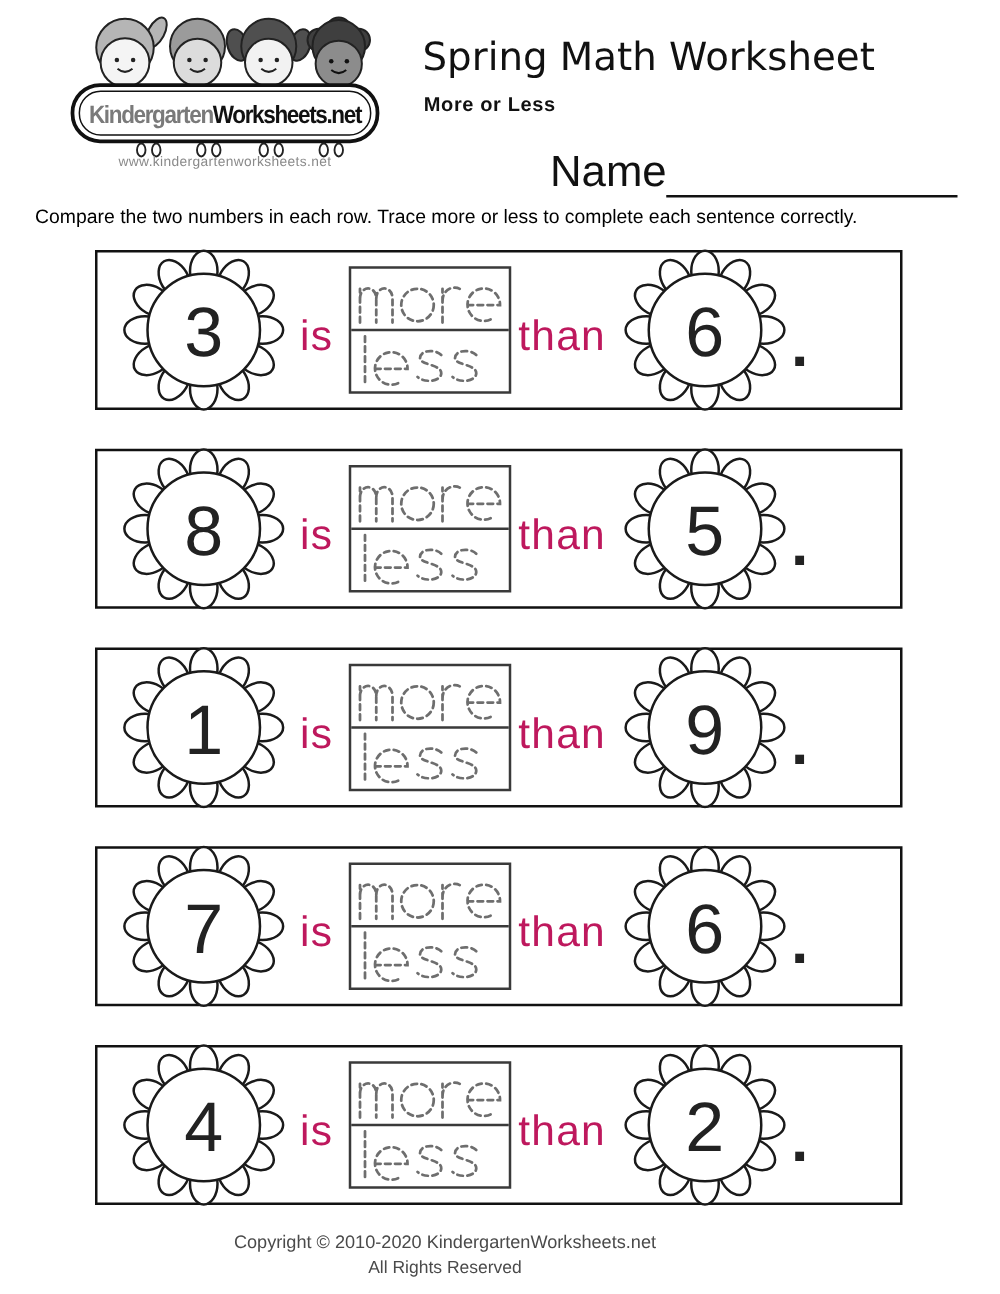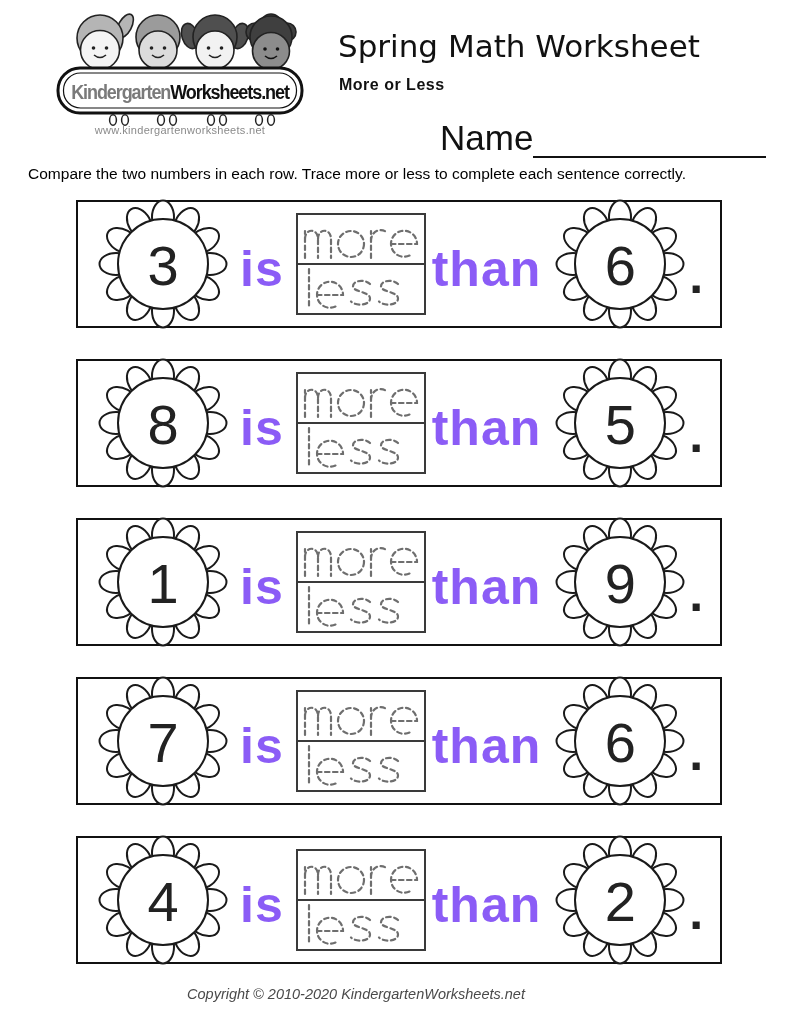--- a/index.html
+++ b/index.html
@@ -45,33 +45,33 @@
   .wrow{
     box-sizing:border-box;width:646px;height:128px;border:2px solid #111;
     margin-bottom:31px;display:flex;align-items:center;padding-left:20px;
     background:#fff;
   }
   .flower{position:relative;width:130px;height:130px;flex:0 0 130px;}
   .flower-num{
     position:absolute;inset:0;display:flex;align-items:center;justify-content:center;
     font-size:56px;font-weight:300;color:#222;padding-top:2px;
   }
-  .word{font-size:50px;font-weight:700;color:#8b5cf6;position:relative;top:5px;letter-spacing:1px;}
+  .word{font-size:34px;font-weight:400;color:#be185d;position:relative;top:5px;letter-spacing:1px;}
   .is-word{margin-left:12px;}
   .than-word{margin-left:6px;}
   .mlbox{
     margin-left:12px;width:126px;border:2px solid #3a3a3a;background:#fff;flex:0 0 auto;
   }
   .mlcell{height:48px;display:flex;align-items:center;justify-content:center;}
   .mlcell.top{border-bottom:2px solid #3a3a3a;}
   .flower.right{margin-left:14px;}
   .period{font-size:50px;font-weight:bold;color:#222;position:relative;top:12px;margin-left:4px;}
   .trace{stroke:#6e6e6e;stroke-width:2.2;fill:none;stroke-dasharray:4.5 3.5;stroke-linecap:round;}
   
-  .footer{position:absolute;left:0;top:986px;width:712px;text-align:center;color:#4a4a4a;font-style:italic;}
+  .footer{position:absolute;left:0;top:986px;width:712px;text-align:center;color:#4a4a4a;}
   .footer .line1{font-size:14.5px;}
   .footer .line2{font-size:14px;margin-top:3px;}
 </style>
 </head>
 <body>
 
 <div class="logo">
   <svg width="250" height="118" viewBox="0 0 250 118">
 
     <g stroke="#222" stroke-width="1.6">
@@ -438,13 +438,14 @@
           <circle cx="65" cy="65" r="45" fill="#fff" stroke="#1a1a1a" stroke-width="2"></circle>
         </svg>
       <div class="flower-num">2</div>
     </div>
     <div class="period">.</div>
   </div>
 </div>
 
 <div class="footer">
   <div class="line1">Copyright © 2010-2020 KindergartenWorksheets.net</div>
+  <div class="line2">All Rights Reserved</div>
 </div>
 
 </body></html>

